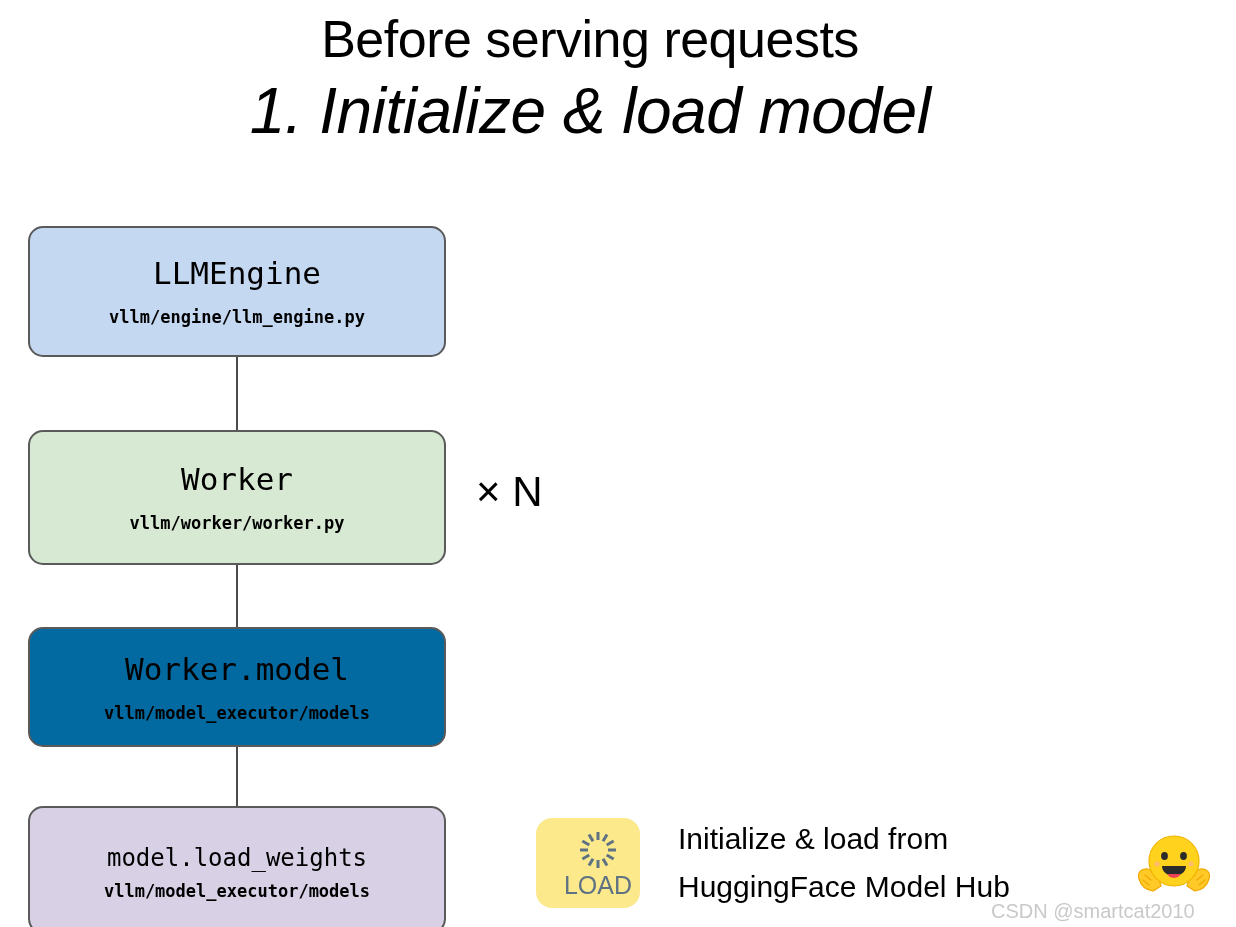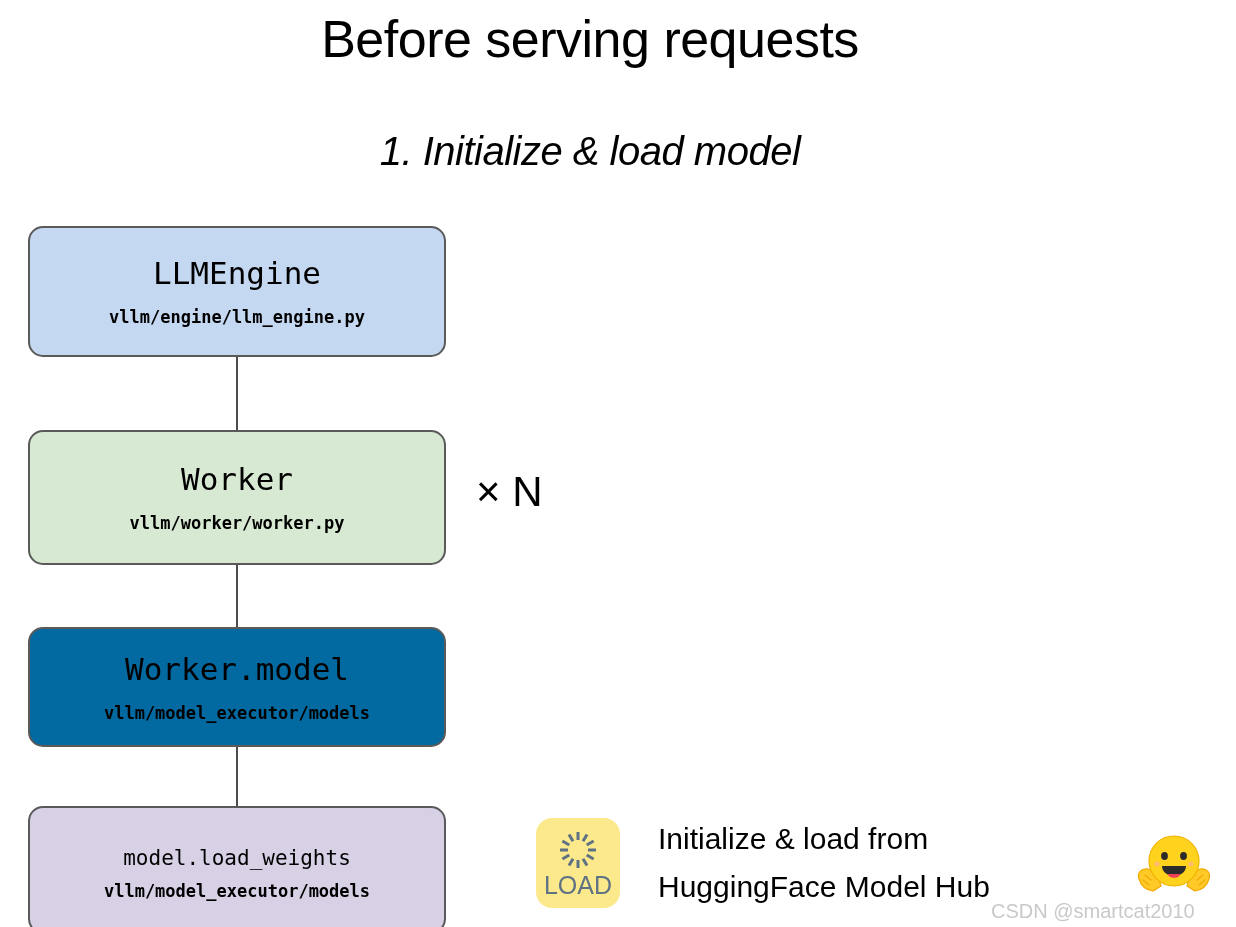--- a/index.html
+++ b/index.html
@@ -25,27 +25,26 @@
     text-align: center;
   }
   #title-line1 {
     font-size: 52px;
     line-height: 70px;
     font-weight: 400;
     letter-spacing: -0.5px;
     white-space: nowrap;
   }
   #title-line2 {
-    font-size: 40px;
+    font-size: 64px;
     line-height: 74px;
     font-weight: 400;
     font-style: italic;
     letter-spacing: -0.5px;
     white-space: nowrap;
-    margin-top: 40px;
   }
 
   
   #flow {
     position: absolute;
     left: 0;
     top: 0;
     width: 1236px;
     height: 927px;
   }
@@ -85,21 +84,21 @@
     font-weight: bold;
     color: #000;
     margin-top: 14px;
   }
 
   #node-llmengine { top: 226px; height: 131px; background: #c5d8f2; }
   #node-worker    { top: 430px; height: 135px; background: #d7e9d2; }
   #node-workermodel { top: 627px; height: 120px; background: #0369a1; }
   #node-loadweights { top: 806px; height: 128px; background: #d8d1e6; }
 
-  #node-loadweights .node-title { font-size: 21px; line-height: 41px; }
+  #node-loadweights .node-title { font-size: 24px; line-height: 41px; }
   #node-loadweights .node-sub { margin-top: 1px; }
 
   #conn-1 { top: 353px; height: 77px; }
   #conn-2 { top: 558px; height: 69px; }
   #conn-3 { top: 729px; height: 77px; }
 
   #times-n {
     position: absolute;
     left: 476px;
     top: 466px;
@@ -120,20 +119,21 @@
   #load-icon {
     width: 84px;
     height: 90px;
     border-radius: 16px;
     background: #fce98c;
     display: flex;
     flex-direction: column;
     align-items: center;
     justify-content: center;
     flex: none;
+    padding-left: 20px;
   }
   #load-icon svg { display: block; }
   #load-icon-label {
     font-family: "Liberation Sans", sans-serif;
     font-size: 25px;
     line-height: 26px;
     font-weight: 400;
     color: #5f7284;
     letter-spacing: 0px;
     margin-top: 1px;

